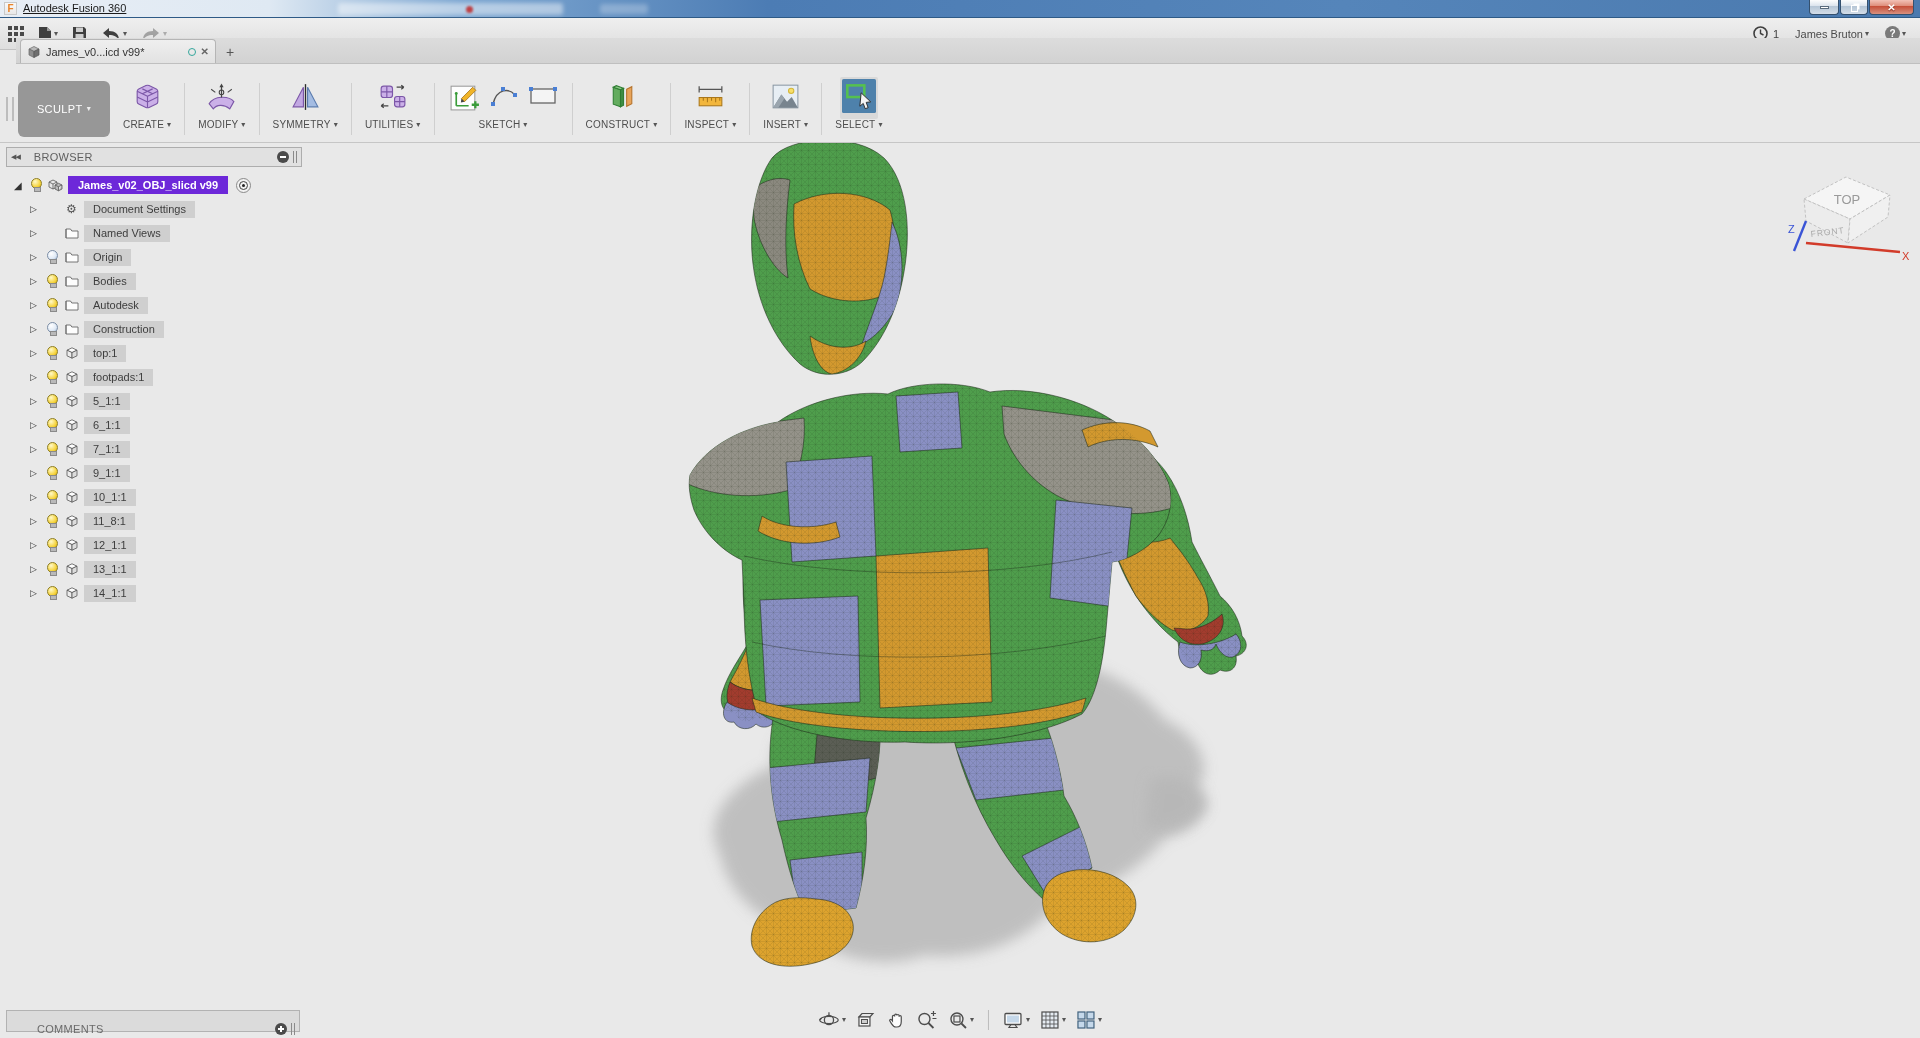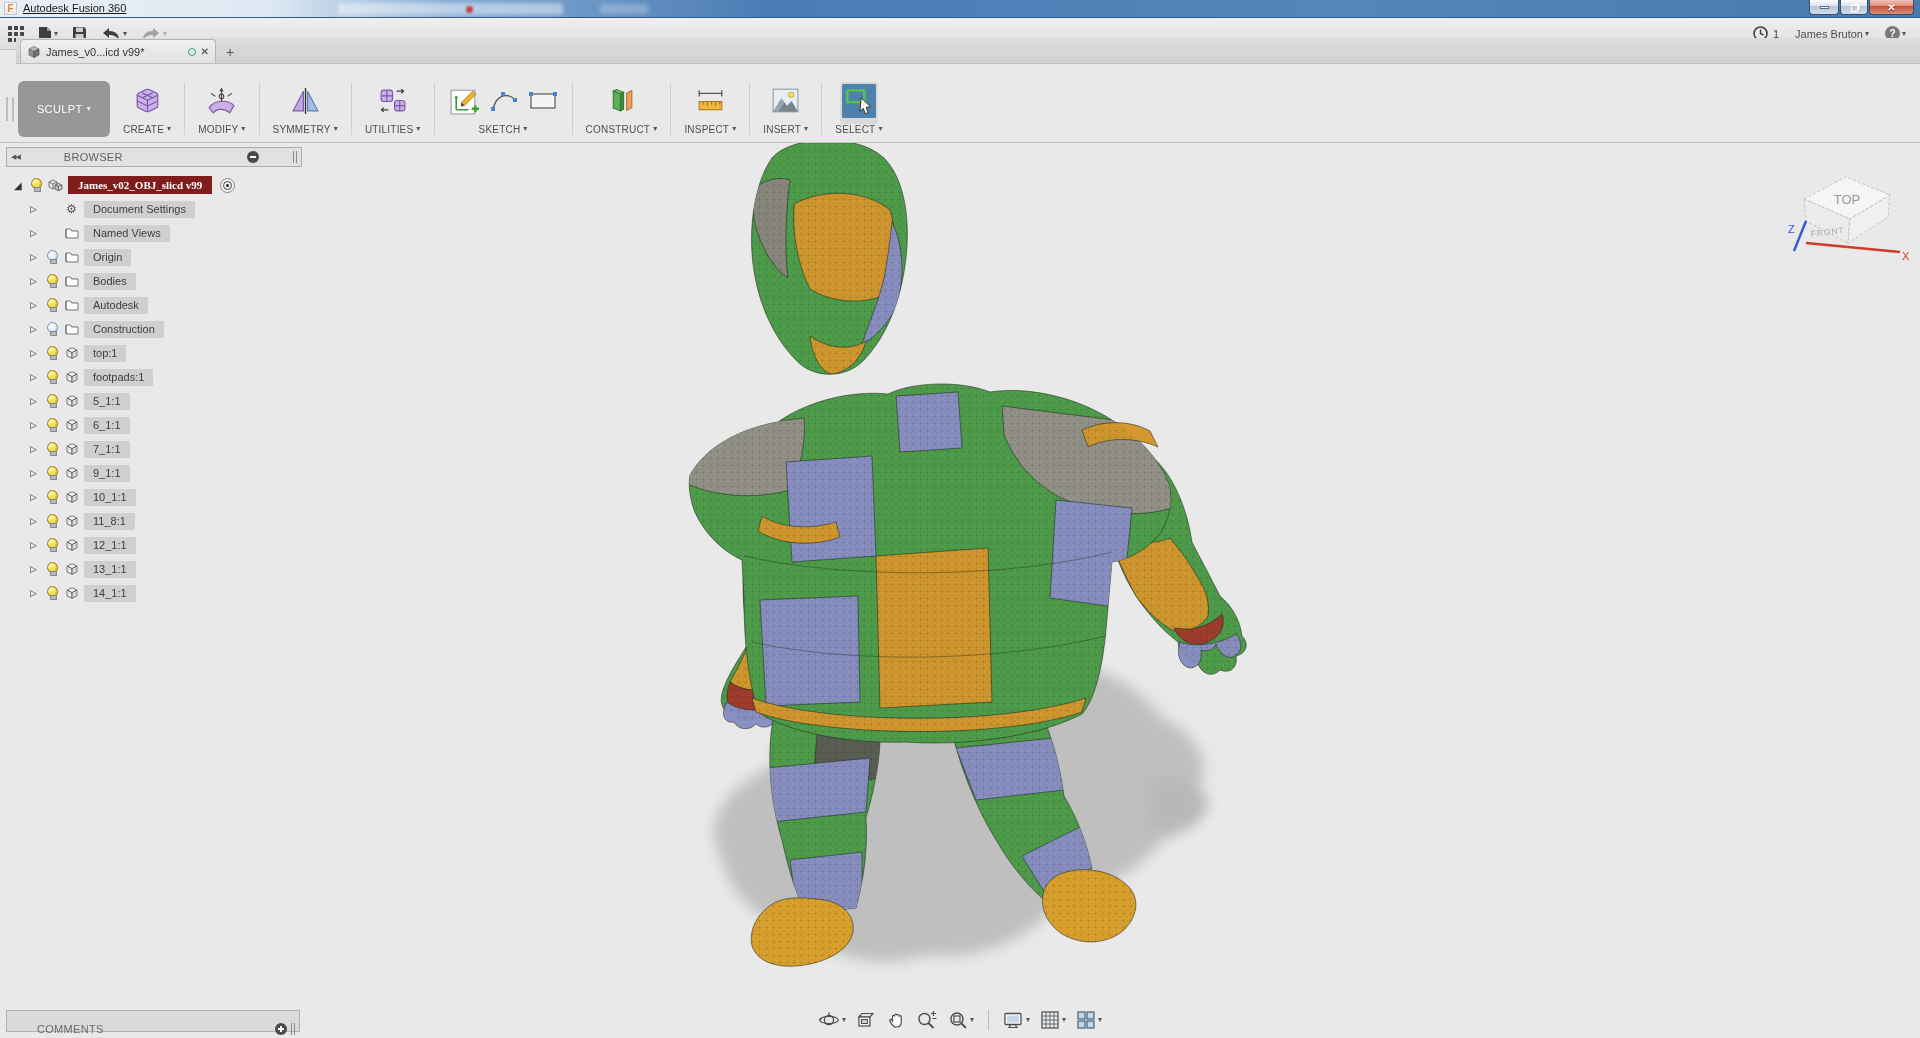--- a/index.html
+++ b/index.html
@@ -49,34 +49,34 @@
   .tabclose { color:#666; font-size:10px; font-weight:bold; }
   .newtab { margin-left:10px; margin-bottom:4px; color:#555; font-size:14px; line-height:1; }
 
   
   .ribbon { position:absolute; left:0; top:76px; width:100%; height:67px; background:#e9e9e9;
     border-bottom:1px solid #c6c6c6; display:flex; align-items:center; }
   .grip { width:8px; height:24px; border-left:2px solid #bdbdbd; border-right:2px solid #bdbdbd; margin:0 4px 0 6px; }
   .mode { width:92px; height:56px; background:#979797; border-radius:6px; color:#fff; font-size:11px;
     display:flex; align-items:center; justify-content:center; gap:4px; letter-spacing:.4px; }
   .mode .caret { color:#eee; }
-  .rgroup { display:flex; flex-direction:column; align-items:center; justify-content:center; padding:0 13px; height:60px; }
+  .rgroup { display:flex; flex-direction:column; align-items:center; padding:0 13px; height:60px; }
   .rgroup .icons { height:38px; display:flex; align-items:center; gap:8px; }
   .rlabel { margin-top:2px; font-size:10px; color:#4d4d4d; display:flex; align-items:center; gap:3px; letter-spacing:.2px; }
   .rsep { width:1px; height:52px; background:#cfcfcf; }
   .selicon { background:#d9d9d9; padding:2px; border-radius:2px; }
 
   
   .viewport { position:absolute; left:0; top:143px; width:1920px; height:895px; background:#e9e9e9; }
   .figure-svg { position:absolute; left:0; top:0; }
 
   
   .browser { position:absolute; left:6px; top:4px; width:296px; }
   .bheader { height:20px; background:rgba(224,224,224,.92); border:1px solid #adadad; display:flex; align-items:center;
-    font-size:11px; color:#5f5f5f; padding:0 4px;gap:30px; }
+    font-size:11px; color:#5f5f5f; padding:0 4px; }
   .collapse { font-size:7px; color:#555; letter-spacing:-1px; margin-right:14px; }
   .bheader .label { flex:1; letter-spacing:.3px; }
   .mincirc { width:12px; height:12px; border-radius:50%; background:#4a4a4a; position:relative; margin-right:4px; }
   .mincirc::after { content:''; position:absolute; left:3px; top:5px; width:6px; height:2px; background:#fff; }
   .pluscirc { width:12px; height:12px; border-radius:50%; background:#4a4a4a; position:relative; margin-right:4px; }
   .pluscirc::before { content:''; position:absolute; left:3px; top:5px; width:6px; height:2px; background:#fff; }
   .pluscirc::after { content:''; position:absolute; left:5px; top:3px; width:2px; height:6px; background:#fff; }
   .vgrip { width:4px; height:12px; border-left:1px solid #8a8a8a; border-right:1px solid #8a8a8a; }
 
   .tree { padding-top:6px; }
@@ -84,21 +84,21 @@
   .trow.root { padding-left:8px; }
   .tcaret { font-size:9px; color:#333; width:12px; }
   .root .tcaret { font-size:10px; }
   .bulb { width:12px; height:15px; position:relative; flex:0 0 12px; }
   .bulb::before { content:''; position:absolute; top:0; left:0; width:9px; height:9px; border-radius:50%;
     background:radial-gradient(circle at 35% 30%, #fff9c8, #f6d43d 60%, #cfa60d); border:1px solid #8d7d22; }
   .bulb::after { content:''; position:absolute; left:3px; bottom:1px; width:5px; height:3px; background:#b9b9b9; border:1px solid #8a8a8a; }
   .bulb.off::before { background:radial-gradient(circle at 35% 30%, #ffffff, #e2ebf6 55%, #a3bcd9); border-color:#7c8ea6; }
   .ticon { width:15px; display:flex; justify-content:center; color:#555; font-size:12px; line-height:1; }
   .tchip { background:rgba(206,206,206,.95); padding:2px 9px 3px 9px; font-size:11px; color:#3d3d3d; white-space:nowrap; }
-  .root .tchip { background:#7f1d1d; color:#fff; font-weight:bold; padding:3px 10px;font-family:Liberation Serif, serif; }
+  .root .tchip { background:#6d28d9; color:#fff; font-weight:bold; padding:3px 10px; }
   .target { width:15px; height:15px; border-radius:50%; border:1px solid #8a8a8a; background:#f2f2f2; position:relative; margin-left:3px; }
   .target::before { content:''; position:absolute; inset:2px; border:1px solid #444; border-radius:50%; }
   .target::after { content:''; position:absolute; left:5px; top:5px; width:3px; height:3px; background:#222; border-radius:50%; }
 
   
   .viewcube { position:absolute; right:8px; top:10px;text-align:right; }
 
   
   .commentsbar { position:absolute; left:6px; bottom:6px; width:294px; height:22px; background:rgba(218,218,218,.95);
     border:1px solid #b2b2b2; display:flex; align-items:center; font-size:11px; color:#6a6a6a; padding:16px 4px 0 30px; }

